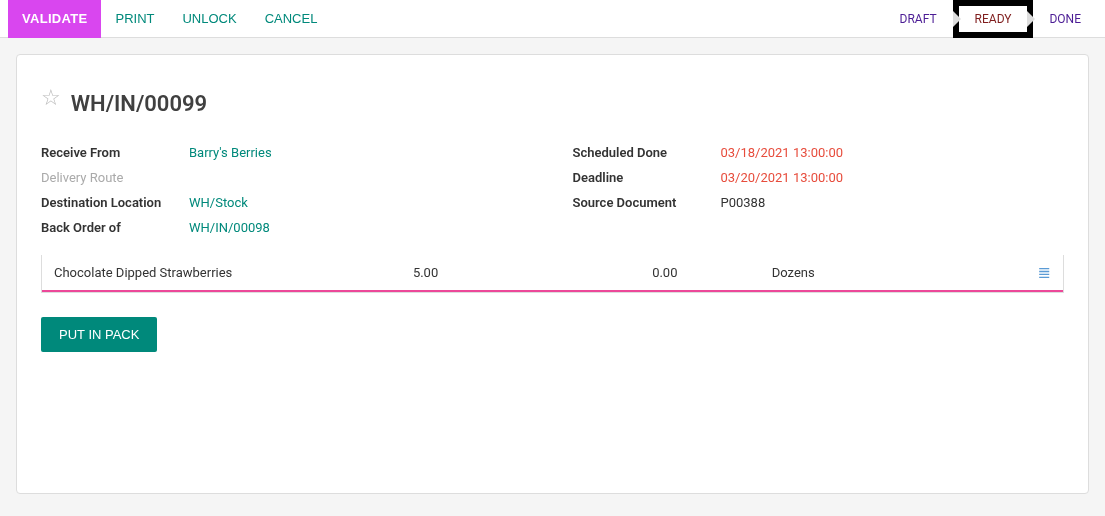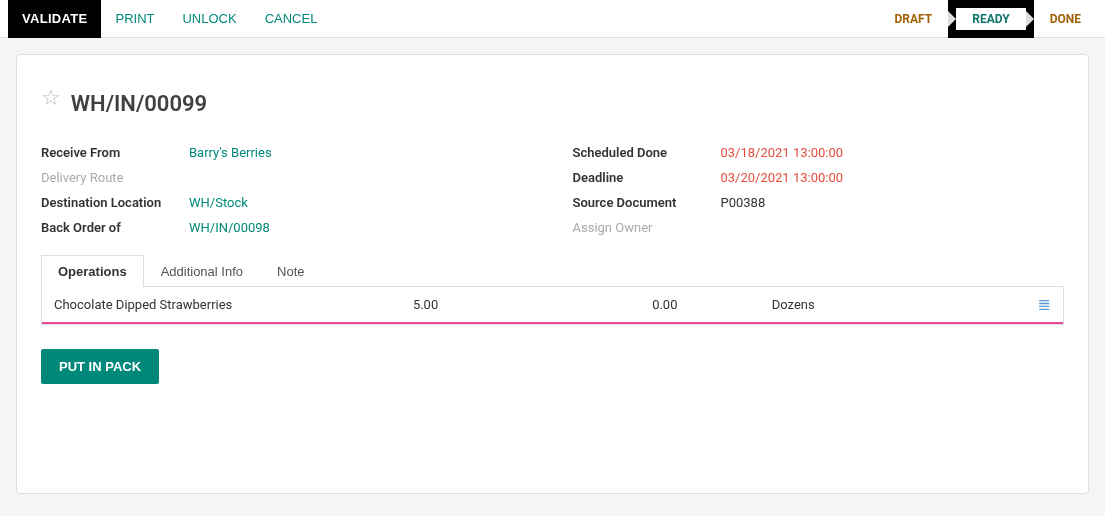--- a/index.html
+++ b/index.html
@@ -17,21 +17,21 @@
     .toolbar {
       display: flex;
       align-items: center;
       background: #fff;
       border-bottom: 1px solid #ddd;
       height: 38px;
       padding: 0 8px;
       gap: 0;
     }
     .btn-validate {
-      background: #000000;
+      background: #d946ef;
       color: #fff;
       border: none;
       padding: 6px 14px;
       font-size: 13px;
       font-weight: 600;
       cursor: pointer;
       height: 38px;
       letter-spacing: 0.3px;
     }
     .toolbar-action {
@@ -52,28 +52,27 @@
       margin-left: auto;
       height: 38px;
       gap: 0;
     }
     .status-step {
       display: flex;
       align-items: center;
       padding: 0 16px;
       height: 100%;
       font-size: 12px;
-      color: #a16207;
+      color: #4c1d95;
       position: relative;
-      font-weight: bold;
     }
     .status-step.active {
-      color: #0f766e;
-      font-weight: 700;
-      border: 8px solid #000000;
+      color: #7f1d1d;
+      font-weight: 400;
+      border: 6px solid #000000;
       background: #fff;
     }
     .status-step:not(:last-child)::after {
       content: '';
       position: absolute;
       right: -8px;
       top: 50%;
       transform: translateY(-50%);
       width: 0;
       height: 0;
@@ -214,21 +213,21 @@
     
     .card-footer {
       margin-top: 24px;
     }
     .btn-put-in-pack {
       background: #00897b;
       color: #fff;
       border: none;
       padding: 10px 18px;
       font-size: 13px;
-      font-weight: 700;
+      font-weight: 400;
       cursor: pointer;
       border-radius: 2px;
     }
   </style>
 </head>
 <body>
 
 <div class="toolbar">
   <button class="btn-validate">VALIDATE</button>
   <button class="toolbar-action">PRINT</button>
@@ -283,32 +282,23 @@
           <span class="form-value danger">03/18/2021 13:00:00</span>
         </div>
         <div class="form-row">
           <span class="form-label">Deadline</span>
           <span class="form-value danger">03/20/2021 13:00:00</span>
         </div>
         <div class="form-row">
           <span class="form-label">Source Document</span>
           <span class="form-value">P00388</span>
         </div>
-        <div class="form-row">
-          <span class="form-label muted">Assign Owner</span>
-          <span class="form-value"></span>
-        </div>
       </div>
     </div>
 
-    <div class="tabs">
-      <button class="tab active">Operations</button>
-      <button class="tab">Additional Info</button>
-      <button class="tab">Note</button>
-    </div>
 
     <div class="table-container">
       <div class="table-row">
         <span>Chocolate Dipped Strawberries</span>
         <span>5.00</span>
         <span>0.00</span>
         <span>Dozens</span>
         <span class="col-menu">
           <span class="list-icon">≣</span>
         </span>

